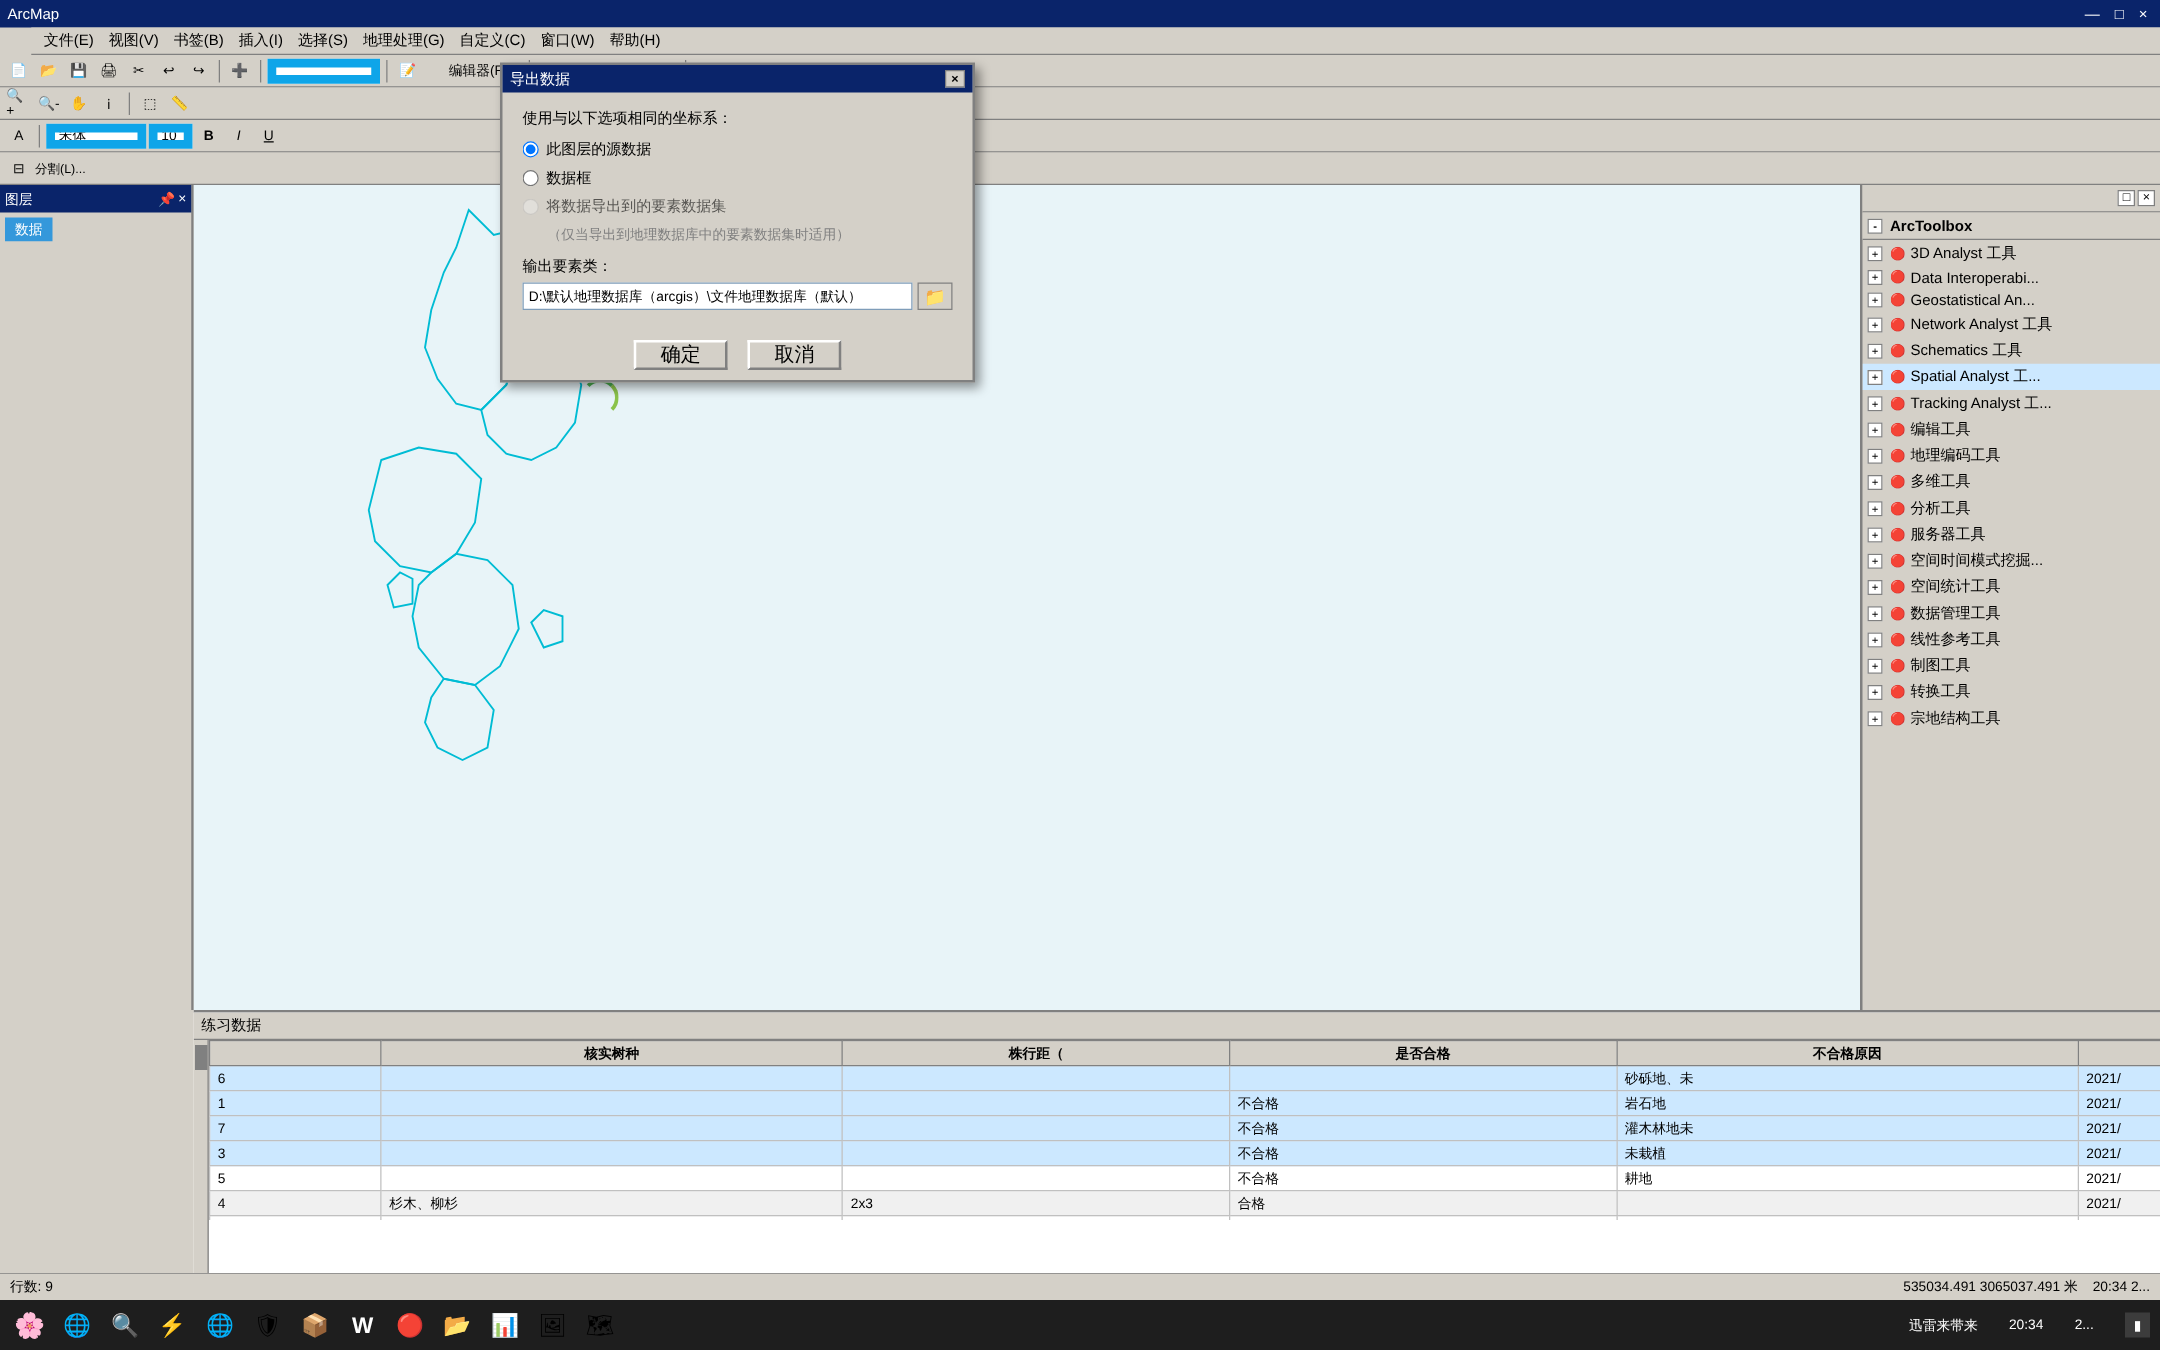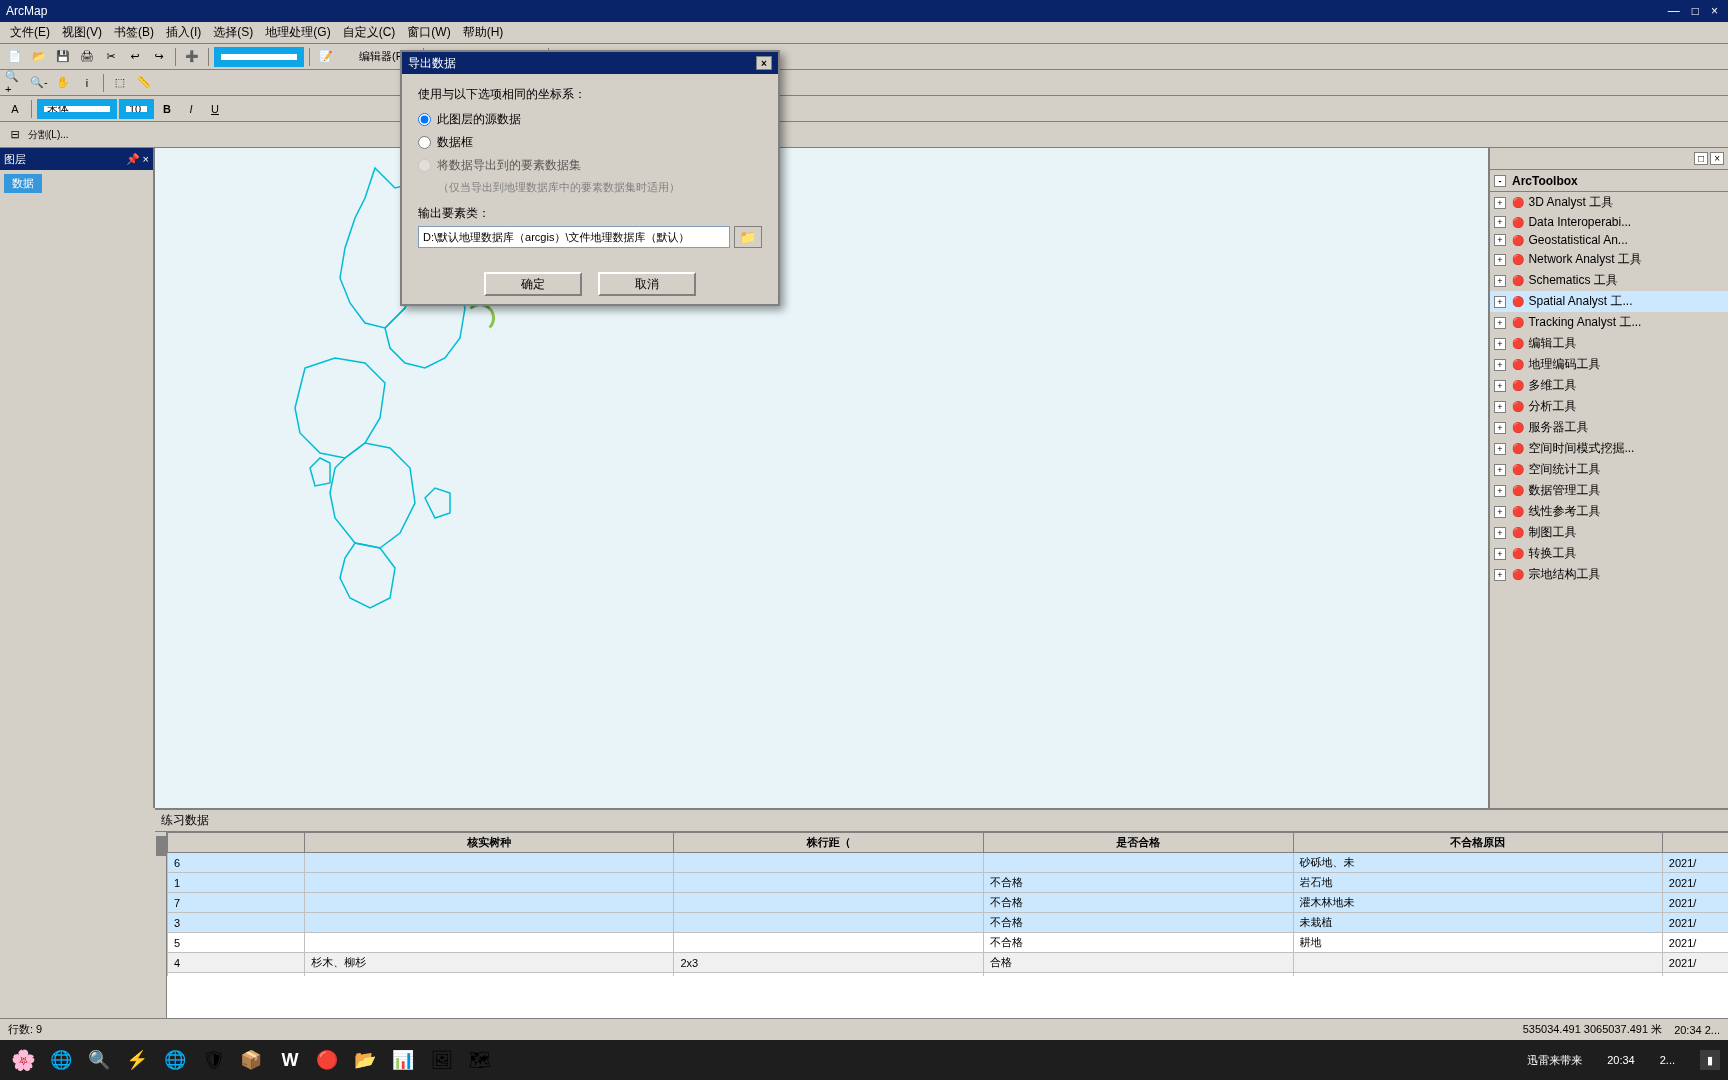--- a/index.html
+++ b/index.html
@@ -25,20 +25,21 @@
     }
 
     
     #menu-bar {
       height: 22px;
       background: #d4d0c8;
       display: flex;
       align-items: center;
       padding: 0 4px;
       border-bottom: 1px solid #808080;
+      margin-left: 25px;
     }
     #menu-bar span {
       padding: 2px 6px;
       cursor: pointer;
       font-size: 12px;
     }
 
     
     .toolbar {
       height: 26px;
@@ -298,27 +299,27 @@
       cursor: pointer;
       font-size: 14px;
     }
     #dialog-buttons {
       display: flex;
       justify-content: center;
       gap: 16px;
       padding: 12px 0 8px 0;
     }
     .dialog-btn {
-      width: 98px;
+      width: 75px;
       height: 24px;
       background: #d4d0c8;
       border: 2px solid #808080;
       border-top-color: white;
       border-left-color: white;
-      font-size: 12px;
+      font-size: 16px;
       cursor: pointer;
       display: flex;
       align-items: center;
       justify-content: center;
     }
     .dialog-btn-primary {
       background: #d4d0c8;
     }
 
     

